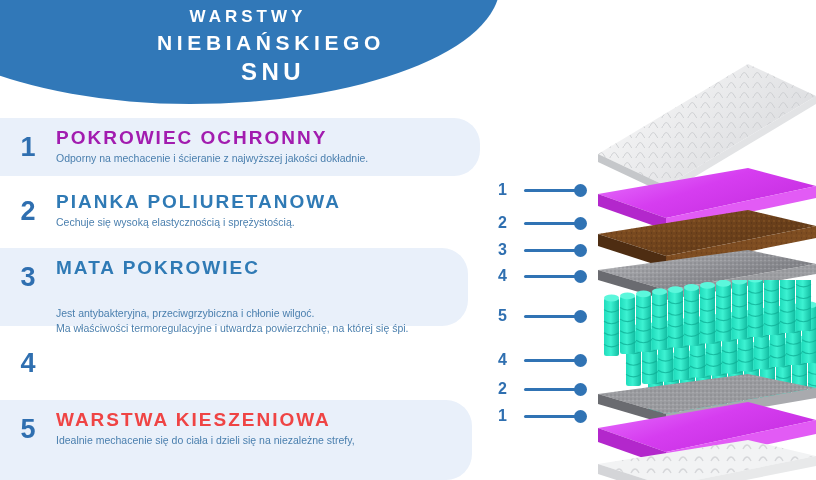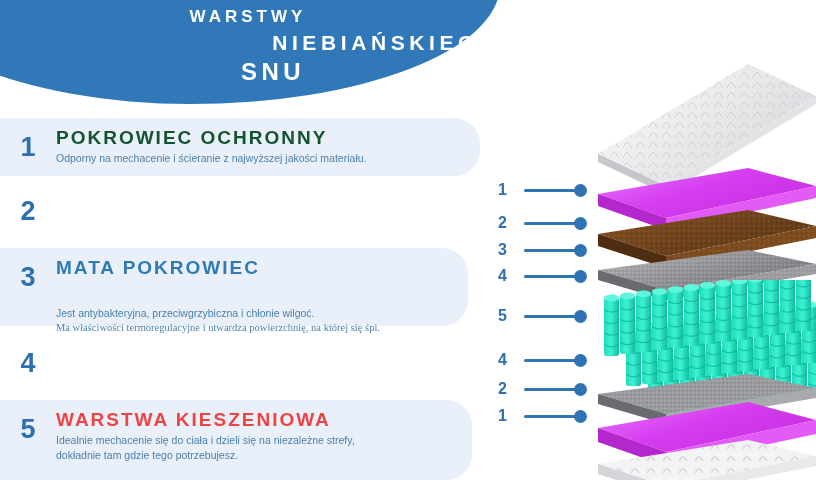--- a/index.html
+++ b/index.html
@@ -20,21 +20,21 @@
     z-index:1;
   }
   .header-text{
     position:absolute;left:0;top:6px;width:500px;z-index:3;
     color:#ffffff;text-align:center;
   }
   .h-line{
     font-weight:bold;color:#ffffff;white-space:nowrap;
   }
   .h-l1{font-size:17px;letter-spacing:4.0px;margin-left:-4px;line-height:22px;}
-  .h-l2{font-size:21px;letter-spacing:4.6px;margin-left:42px;line-height:30px;text-align:right;}
+  .h-l2{font-size:21px;letter-spacing:4.6px;margin-left:42px;line-height:30px;}
   .h-l3{font-size:24px;letter-spacing:4.4px;margin-left:46px;line-height:28px;}
 
   
   .list{position:absolute;left:0;top:118px;width:500px;z-index:2;}
   .row{position:relative;display:flex;align-items:flex-start;box-sizing:border-box;}
   .row-bg{
     position:absolute;left:0;top:0;height:100%;
     background:#e9f0fa;
     border-radius:0 26px 26px 0;
     z-index:0;
@@ -81,54 +81,57 @@
     <div class="h-line h-l2">NIEBIAŃSKIEGO</div>
     <div class="h-line h-l3">SNU</div>
   </div>
 
   <div class="list" id="list-root">
       <div class="row" style="position: absolute; left: 0px; top: 0px; width: 500px; height: 58px;">
         <div class="row-bg" style="width: 480px; background: rgb(233, 240, 250);"></div>
         <div class="row-inner">
           <div class="num" style="color: rgb(47, 111, 176);">1</div>
           <div class="txt">
-            <div class="title" style="color: #14532d;">POKROWIEC OCHRONNY</div>
-            <div class="desc" style="color: rgb(74, 127, 174);">Odporny na mechacenie i ścieranie z najwyższej jakości materiału.</div>
+            <div class="title" style="color: #a21caf;">POKROWIEC OCHRONNY</div>
+            <div class="desc" style="color: rgb(74, 127, 174);">Odporny na mechacenie i ścieranie z najwyższej jakości dokładnie.</div>
           </div>
         </div>
       </div>
       <div class="row" style="position: absolute; left: 0px; top: 64px; width: 500px; height: 58px;">
         <div class="row-inner">
           <div class="num" style="color: rgb(47, 111, 176);">2</div>
+          <div class="txt">
+            <div class="title" style="color: rgb(47, 122, 181);">PIANKA POLIURETANOWA</div>
+            <div class="desc" style="color: rgb(74, 127, 174);">Cechuje się wysoką elastycznością i sprężystością.</div>
+          </div>
         </div>
       </div>
       <div class="row" style="position: absolute; left: 0px; top: 130px; width: 500px; height: 78px;">
         <div class="row-bg" style="width: 468px; background: rgb(233, 240, 250);"></div>
         <div class="row-inner">
           <div class="num" style="color: rgb(47, 111, 176);">3</div>
           <div class="txt">
             <div class="title" style="color: rgb(47, 122, 181);">MATA POKROWIEC</div>
             <div class="desc" style="color: rgb(74, 127, 174); margin-top: 26px;">Jest antybakteryjna, przeciwgrzybiczna i chłonie wilgoć.</div>
-            <div class="desc" style="color: rgb(74, 127, 174); font-family: Liberation Serif, serif;">Ma właściwości termoregulacyjne i utwardza powierzchnię, na której się śpi.</div>
+            <div class="desc" style="color: rgb(74, 127, 174);">Ma właściwości termoregulacyjne i utwardza powierzchnię, na której się śpi.</div>
           </div>
         </div>
       </div>
       <div class="row" style="position: absolute; left: 0px; top: 216px; width: 500px; height: 58px;">
         <div class="row-inner">
           <div class="num" style="color: rgb(47, 111, 176);">4</div>
         </div>
       </div>
       <div class="row" style="position: absolute; left: 0px; top: 282px; width: 500px; height: 80px;">
         <div class="row-bg" style="width: 472px; background: rgb(233, 240, 250);"></div>
         <div class="row-inner">
           <div class="num" style="color: rgb(47, 111, 176);">5</div>
           <div class="txt">
             <div class="title" style="color: #ef4444;">WARSTWA KIESZENIOWA</div>
             <div class="desc" style="color: rgb(74, 127, 174);">Idealnie mechacenie się do ciała i dzieli się na niezależne strefy,</div>
-            <div class="desc" style="color: rgb(74, 127, 174);">dokładnie tam gdzie tego potrzebujesz.</div>
           </div>
         </div>
       </div>
     </div>
 
   <div class="labels" id="labels-root">
       <div class="lab" style="top: 12px; left: 0px;">
         <div class="lab-num" style="color: rgb(47, 111, 176);">1</div>
         <div class="lab-line" style="background: rgb(48, 115, 180);"></div>
         <div class="lab-dot" style="background: rgb(48, 115, 180);"></div>

